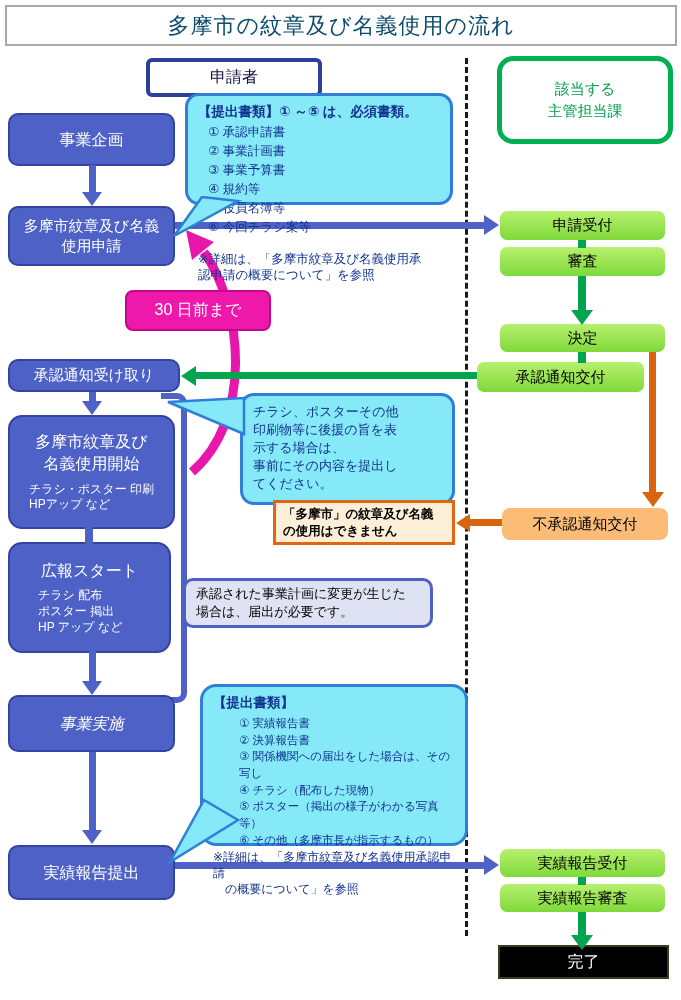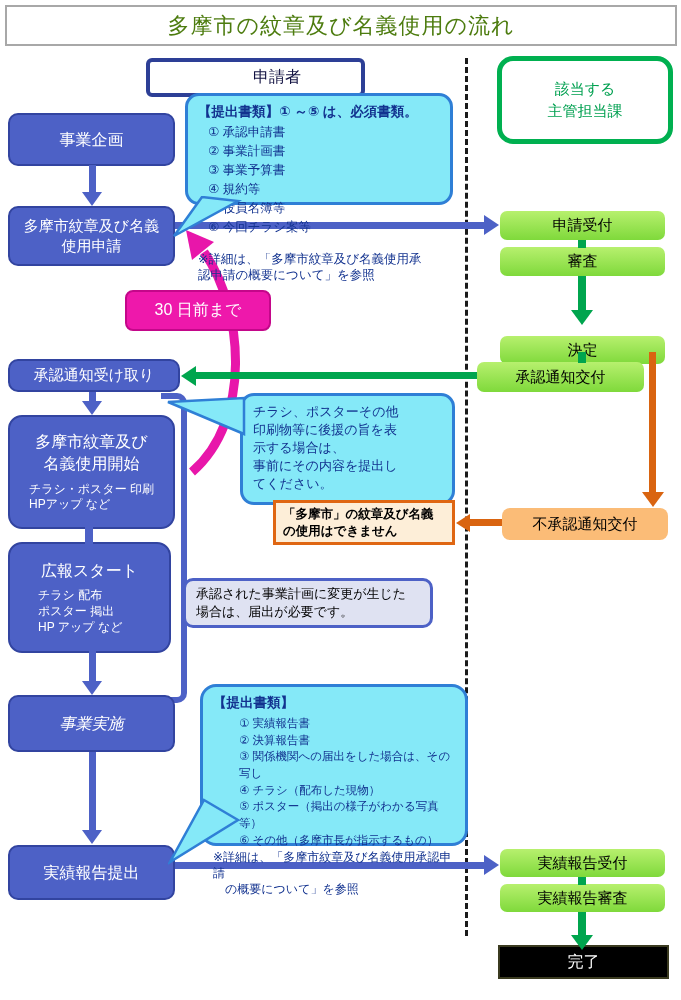--- a/index.html
+++ b/index.html
@@ -13,27 +13,27 @@
     background:#ffffff;
     overflow:hidden;
   }
   .preline { white-space:pre-line; }
 
   
   .title-box {
     position:absolute; left:5px; top:5px; width:668px; height:37px;
     background:#ffffff; border:2px solid #a8a8a8;
     display:flex; align-items:center; justify-content:center;
-    font-size:22px; color:#4d7c0f; letter-spacing:1px;
+    font-size:22px; color:#0c4a6e; letter-spacing:1px;
   }
   .lane-applicant {
     position:absolute; left:146px; top:58px; width:168px; height:31px;
     background:#fff; border:4px solid #2d3f96; border-radius:6px;
     display:flex; align-items:center; justify-content:center;
-    font-size:16px; color:#101040; z-index:2;padding-left:43px;
+    font-size:16px; color:#101040; z-index:2;
   }
   .lane-dept {
     position:absolute; left:497px; top:56px; width:166px; height:78px;
     background:#fff; border:5px solid #00b050; border-radius:16px;
     display:flex; align-items:center; justify-content:center; text-align:center;
     font-size:15px; color:#00a050; line-height:1.5; z-index:2;
   }
   .dashed-line {
     position:absolute; left:465px; top:58px; height:878px; width:0;
     border-left:3px dashed #1a1a1a; z-index:0;
@@ -182,21 +182,21 @@
   </svg>
 
   <div class="bracket"></div>
 
   <div class="box-green" style="left:500px; top:211px; width:165px; height:29px;">
     <span>申請受付</span>
   </div>
   <div class="box-green" style="left:500px; top:247px; width:165px; height:29px;">
     <span>審査</span>
   </div>
-  <div class="box-green" style="left:500px; top:324px; width:165px; height:28px;margin-top:12px;">
+  <div class="box-green" style="left:500px; top:324px; width:165px; height:28px;">
     <span>決定</span>
   </div>
   <div class="box-green" style="left:477px; top:362px; width:167px; height:30px;">
     <span>承認通知交付</span>
   </div>
   <div class="box-orange">
     <span>不承認通知交付</span>
   </div>
   <div class="box-green" style="left:500px; top:849px; width:165px; height:28px;">
     <span>実績報告受付</span>

